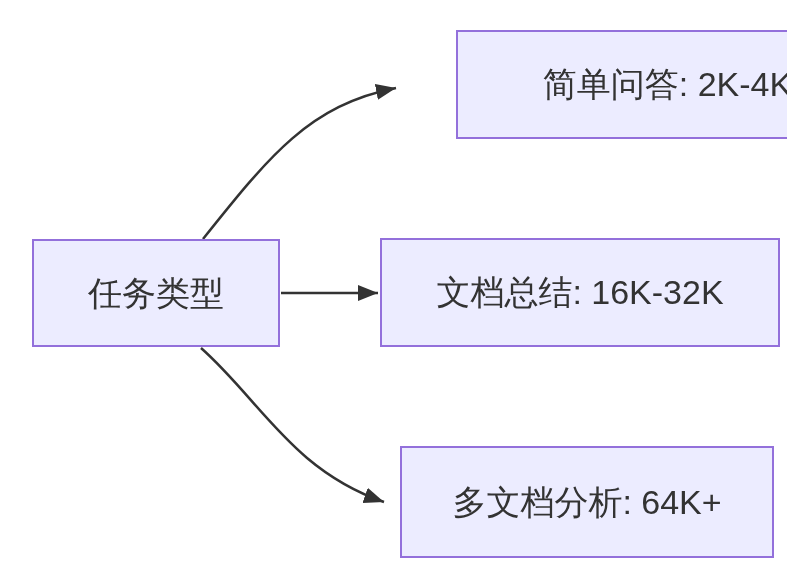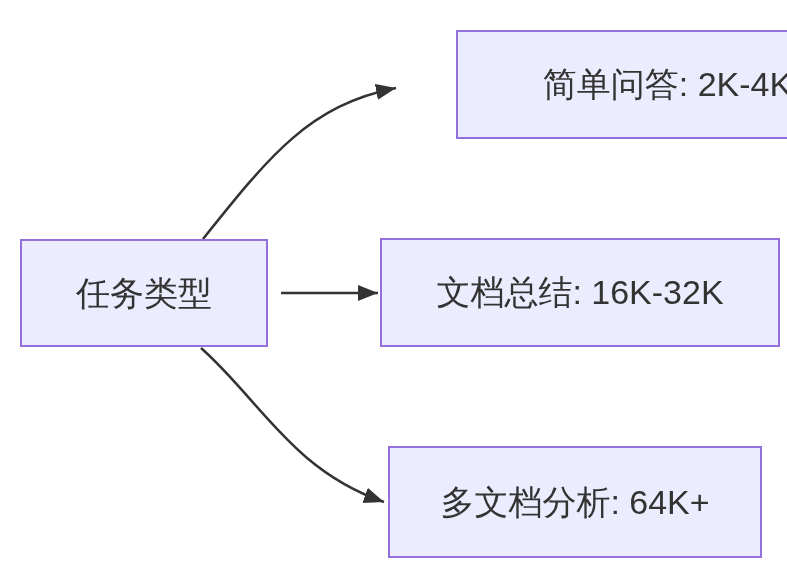--- a/index.html
+++ b/index.html
@@ -36,24 +36,24 @@
     background: var(--node-fill, #ECECFF);
     border: 2px solid var(--node-border, #9370DB);
     color: var(--text, #333333);
     display: flex;
     align-items: center;
     justify-content: center;
     font-size: 34px;
     line-height: 1.2;
     white-space: nowrap;
   }
-  .node-root   { left: 20px;  top: 239px; width: 248px; height: 108px; }
+  .node-root   { left: 32px;  top: 239px; width: 248px; height: 108px; }
   .node-top    { left: 420px; top: 30px;  width: 423px; height: 109px; margin-left: 36px; }
   .node-middle { left: 380px; top: 238px; width: 400px; height: 109px; text-align: center; }
-  .node-bottom { left: 388px; top: 446px; width: 374px; height: 112px; }
+  .node-bottom { left: 400px; top: 446px; width: 374px; height: 112px; }
 </style>
 </head>
 <body>
 
 <div class="stage">
 
   <svg class="edges" viewBox="0 0 787 572" xmlns="http://www.w3.org/2000/svg">
     <defs>
       <marker id="arrow" viewBox="0 0 10 10" refX="10" refY="5" markerWidth="8" markerHeight="8" orient="auto-start-reverse">
         <path class="arrowhead" d="M0,1 L10,5 L0,9 z"></path>

